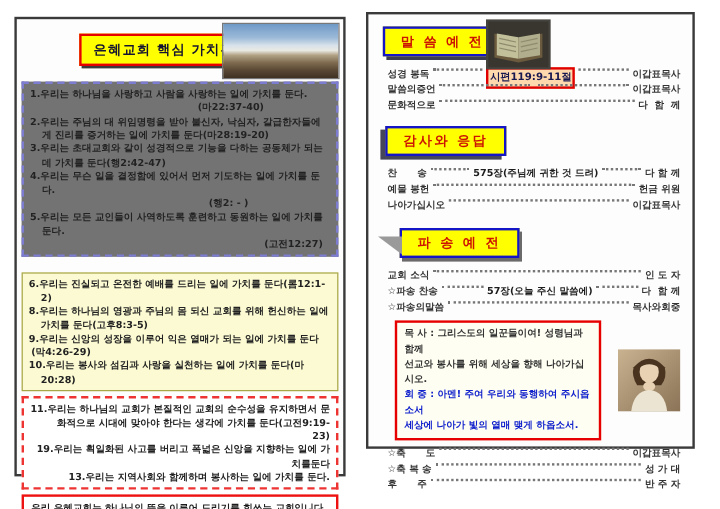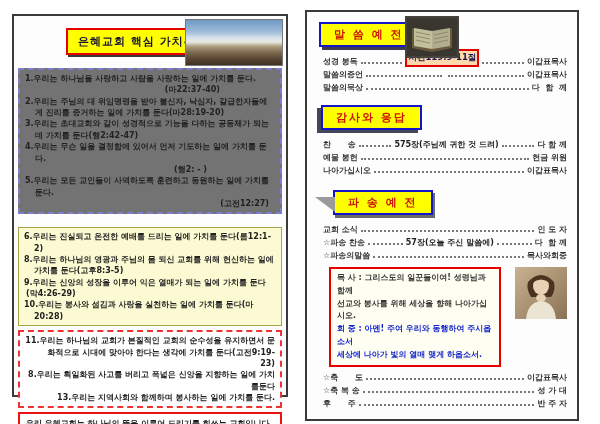--- a/index.html
+++ b/index.html
@@ -1,19 +1,19 @@
 <!DOCTYPE html>
 <html><head>
 <meta charset="utf-8">
 <style>
   html,body{margin:0;padding:0;width:600px;height:424px;overflow:hidden;background:#ffffff;
     font-family:"DejaVu Sans","Liberation Sans",sans-serif;}
   .page{position:absolute;background:#fdfdfd;border:2px solid #3a3a3a;box-sizing:border-box;}
   #left-page{left:12px;top:14px;width:276px;height:383px;}
-  #right-page{left:305px;top:10px;width:274px;height:411px;}
+  #right-page{left:305px;top:10px;width:274px;height:364px;}
 
   
   .lp-head{position:relative;height:52px;}
   .title-box{position:absolute;left:52px;top:12px;background:#ffff00;border:2px solid #e60000;
     box-shadow:2px 2px 0 #3a3a3a;padding:4px 10px;font-weight:bold;font-size:11px;color:#141432;
     letter-spacing:1px;white-space:nowrap;}
   .city-photo{position:absolute;right:3px;top:3px;width:96px;height:45px;border:1px solid #777;
     background:linear-gradient(180deg,#6e99c6 0%,#9ebbd9 26%,#d9e3ea 40%,#e9e9e3 49%,
       #b0a183 58%,#7d6a4e 72%,#594734 86%,#3f3122 100%);}
   .vbox{margin:0 4px 4px 4px;padding:3px 5px;font-size:8px;font-weight:bold;color:#222;
@@ -32,28 +32,28 @@
   
   .sec-header{display:inline-block;position:relative;background:#ffff00;border:2px solid #1515c8;
     color:#cc1400;font-weight:bold;font-size:11px;padding:3px 13px;letter-spacing:2px;
     white-space:nowrap;}
   #hdr-word{margin:10px 0 7px 12px;box-shadow:3px 3px 0 #3c3c50;}
   #hdr-thanks{margin:10px 0 7px 14px;box-shadow:-4px 3px 0 #46465a;}
   #hdr-sending{margin:12px 0 7px 26px;box-shadow:2px 3px 0 #6a6a6a;}
   #hdr-sending .flag{position:absolute;left:-20px;top:5px;width:0;height:0;
     border-right:20px solid #9a9a9a;border-bottom:15px solid transparent;}
   .bible-photo{position:absolute;left:98px;top:4px;}
-  .lit-line{display:flex;align-items:flex-end;font-size:8px;font-weight:bold;color:#333;
+  .lit-line{display:flex;align-items:flex-start;font-size:8px;font-weight:bold;color:#333;
     margin:2px 10px 2px 16px;height:11px;}
   .lit-label,.lit-right,.lit-center{white-space:pre;}
   .leader{flex:1;border-bottom:2px dotted #777;height:1px;margin:0 3px 3px 3px;min-width:8px;}
   .center-boxed{background:#ffd9ae;border:2px solid #e00000;padding:1px 1px;color:#181850;
     font-size:8.5px;}
   .center-bold{color:#1d1d1d;}
-  .resp-row{display:flex;align-items:flex-start;margin:6px 10px 5px 22px;}
+  .resp-row{display:flex;align-items:center;margin:6px 10px 5px 22px;}
   .resp-box{border:2px solid #e60000;background:#fffef2;padding:3px 6px;width:172px;
     font-size:8px;font-weight:bold;line-height:1.6;box-sizing:border-box;}
   .resp-pastor{color:#333;}
   .resp-cong{color:#1122cc;}
   .girl-photo{margin-left:14px;}
 </style>
 </head>
 <body>
 
 <div class="page" id="left-page">
@@ -76,21 +76,21 @@
   <div class="vbox box2">
     <div class="item">6.우리는 진실되고 온전한 예배를 드리는 일에 가치를 둔다(롬12:1-2)</div>
     <div class="item">8.우리는 하나님의 영광과 주님의 몸 되신 교회를 위해 헌신하는 일에 가치를 둔다(고후8:3-5)</div>
     <div class="item">9.우리는 신앙의 성장을 이루어 익은 열매가 되는 일에 가치를 둔다</div>
     <div class="ref r9">(막4:26-29)</div>
     <div class="item">10.우리는 봉사와 섬김과 사랑을 실천하는 일에 가치를 둔다(마20:28)</div>
   </div>
 
   <div class="vbox box3">
     <div class="item">11.우리는 하나님의 교회가 본질적인 교회의 순수성을 유지하면서 문화적으로 시대에 맞아야 한다는 생각에 가치를 둔다(고전9:19-23)</div>
-    <div class="item">8.우리는 획일화된 사고를 버리고 폭넓은 신앙을 지향하는 일에 가치를둔다</div>
+    <div class="item">19.우리는 획일화된 사고를 버리고 폭넓은 신앙을 지향하는 일에 가치를둔다</div>
     <div class="item">13.우리는 지역사회와 함께하며 봉사하는 일에 가치를 둔다.</div>
   </div>
 
   <div class="vbox box4">우리 은혜교회는 하나님의 뜻을 이루어 드리기를 힘쓰는 교회입니다. 위의 기록된 핵심가치관은 우리 은혜교회가 추구해 나가는 가장 중요한 일들입니다.</div>
 </div>
 
 <div class="page" id="right-page">
 
   <div class="sec-header" id="hdr-word">말 씀 예 전</div>
   <svg class="bible-photo" width="54" height="42" viewBox="0 0 54 42">
@@ -109,21 +109,21 @@
     <span class="leader"></span>
     <span class="lit-right">이갑표목사</span>
   </div>
   <div class="lit-line">
     <span class="lit-label">말씀의증언</span>
     <span class="leader"></span>
     <span class="leader"></span>
     <span class="lit-right">이갑표목사</span>
   </div>
   <div class="lit-line">
-    <span class="lit-label">말씀의묵상</span>
+    <span class="lit-label">문화적으로</span>
     <span class="leader"></span>
     <span class="lit-right">다  함  께</span>
   </div>
 
   <div class="sec-header" id="hdr-thanks">감사와 응답</div>
 
   <div class="lit-line">
     <span class="lit-label">찬      송</span>
     <span class="leader"></span>
     <span class="lit-center center-bold">575장(주님께 귀한 것 드려)</span>

